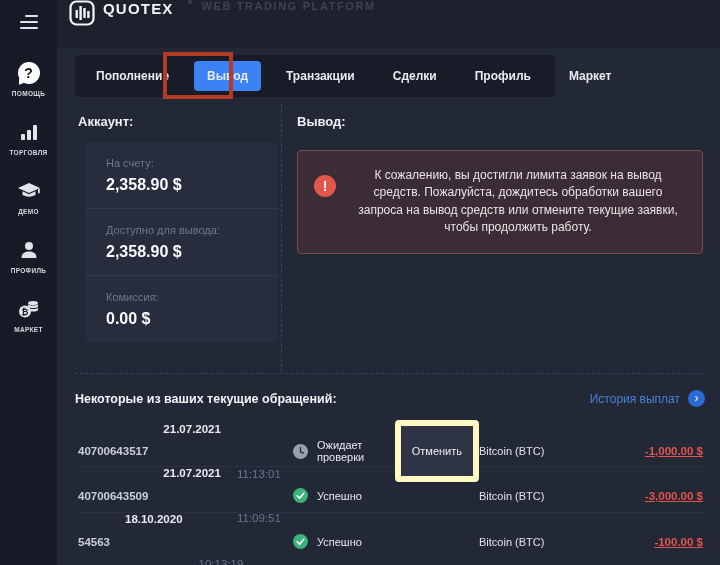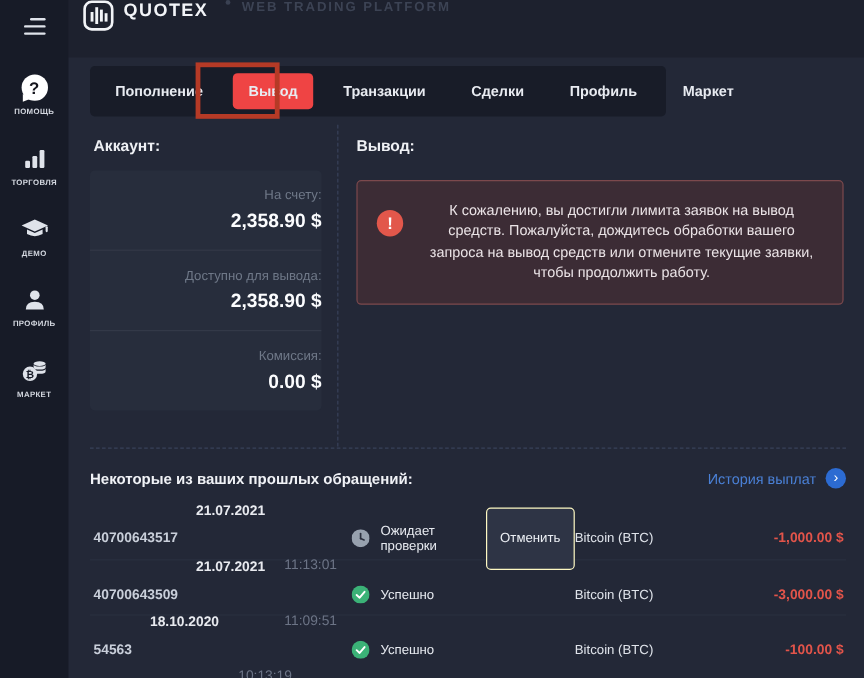--- a/index.html
+++ b/index.html
@@ -47,30 +47,30 @@
   
   .tabstrip {
     position:absolute; left:18px; top:7px; width:480px; height:42px;
     background:#181c28; border-radius:4px;
     display:flex; align-items:center; padding:0 8px; gap:12px;
   }
   .tab {
     font-size:12px; font-weight:bold; color:#e8ebf1; padding:8px 13px;
     border-radius:4px; cursor:pointer; white-space:nowrap;
   }
-  .tab.active { background:#ef4444; }
+  .tab.active { background:#3b82f6; }
   .red-annotation {
     position:absolute; left:106px; top:4px; width:70px; height:47px;
     border:4px solid #b53a26; z-index:6; pointer-events:none;
   }
   
   .acct-title { position:absolute; left:21px; top:66px; font-size:13px; font-weight:bold; color:#eef0f4; }
   .acct-card {
-    position:absolute; left:18px; top:94px; width:193px;
-    background:#272d3c; border-radius:4px; overflow:hidden;text-align:right;
+    position:absolute; left:28px; top:94px; width:193px;
+    background:#272d3c; border-radius:4px; overflow:hidden;
   }
   .acct-sec { padding:15px 0 14px 21px; }
   .acct-sec + .acct-sec { border-top:1px solid #333948; }
   .acct-label { font-size:11px; color:#6f7888; margin-bottom:7px; }
   .acct-value { font-size:16px; font-weight:bold; color:#fbfcfe; }
   
   .vdash { position:absolute; left:224px; top:56px; height:268px; border-left:1px dashed #39415a; }
   
   .wd-title { position:absolute; left:240px; top:66px; font-size:13px; font-weight:bold; color:#eef0f4; }
   .warning-box {
@@ -107,25 +107,25 @@
   .hrow + .hrow { border-top:1px solid #2a3040; }
   .cell-left { display:flex; align-items:center; gap:15px; font-size:11.5px; }
   .rid { color:#c9cfda; font-weight:bold;text-align:right; }
   .rdatetime { display:flex; gap:16px; }
   .rdate { color:#e8eaef; font-weight:bold; }
   .rtime { color:#6c7486;margin-top:45px; }
   .cell-status { display:flex; align-items:center; gap:9px; }
   .status-txt { font-size:11px; color:#e6e9ef; }
   .cancel-btn {
     margin-left:4px; font-size:11px; color:#eceff4; background:#2e3445;
-    border:1px solid #fef9c3; border-radius:4px; padding:19px 11px; cursor:pointer;
+    border:6px solid #fef9c3; border-radius:4px; padding:19px 11px; cursor:pointer;
     font-family:inherit;
   }
   .method { font-size:11px; color:#dfe3ea; }
-  .amount { font-size:11.5px; font-weight:bold; color:#e2544a; justify-self:end; padding-right:2px; }
+  .amount { font-size:11.5px; font-weight:bold; color:#e2544a; justify-self:end; padding-right:2px;text-decoration:underline; }
   .sicon { width:15px; height:15px; flex:0 0 auto; }
 </style>
 </head>
 <body>
 
 <aside class="sidebar">
   <div class="hamburger">
     <span></span>
       <span></span>
       <span></span>
@@ -238,21 +238,21 @@
 
   <div class="wd-title">Вывод:</div>
   <div class="warning-box">
     <span class="warn-icon">!</span>
     <span class="warn-text">К сожалению, вы достигли лимита заявок на вывод средств. Пожалуйста, дождитесь обработки вашего запроса на вывод средств или отмените текущие заявки, чтобы продолжить работу.</span>
   </div>
 
   <div class="hdash"></div>
 
   <div class="hist-head">
-    <span class="hist-title">Некоторые из ваших прошлых обращений:</span>
+    <span class="hist-title">Некоторые из ваших текущие обращений:</span>
     <span class="hist-link">
       <span class="txt">История выплат</span>
       <span class="circ">›</span>
     </span>
   </div>
 
   <div class="rows">
 
     <div class="hrow">
       <div class="cell-left">

